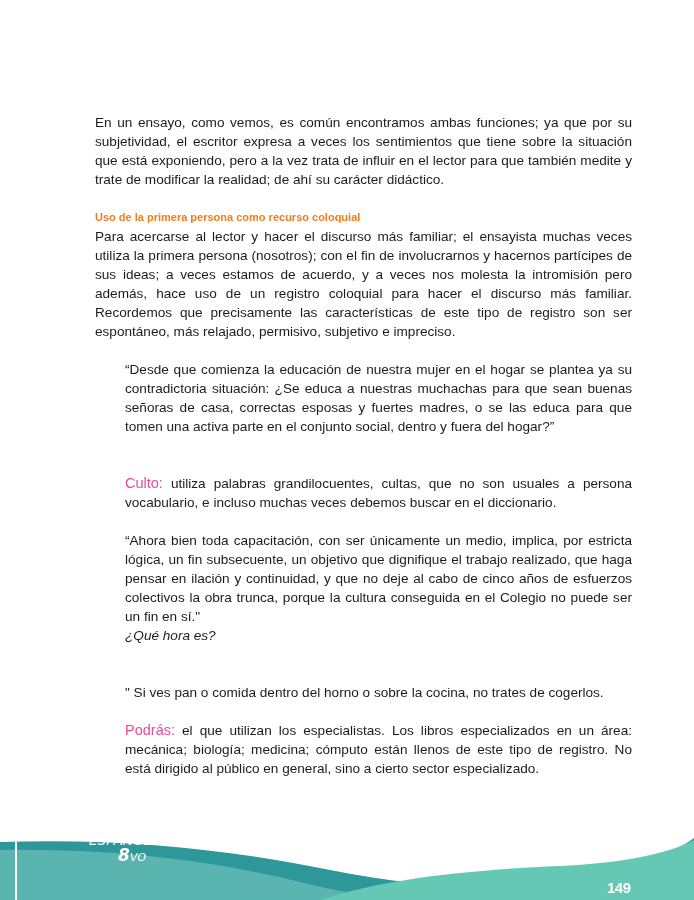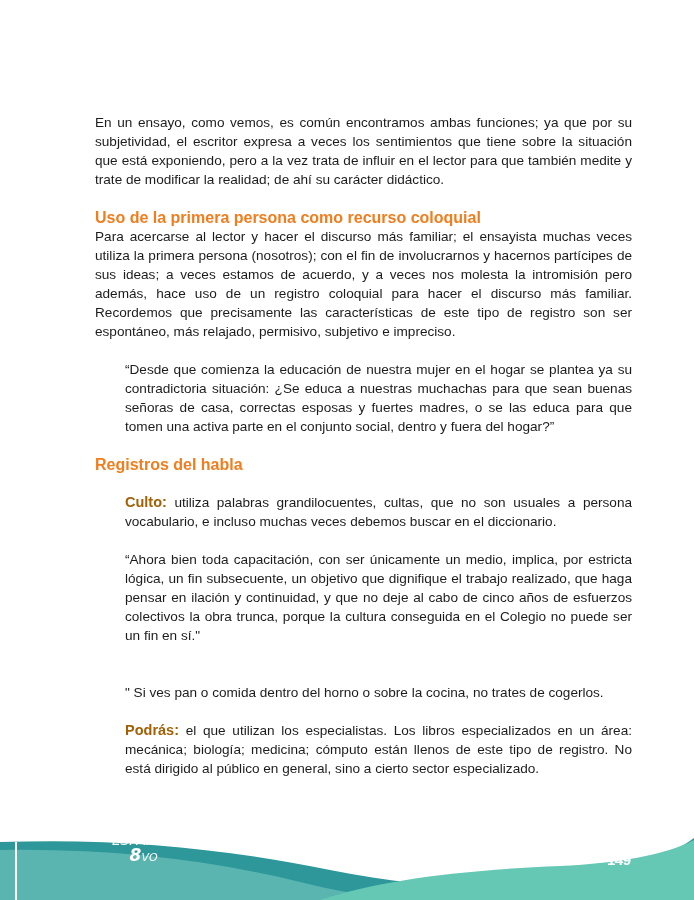--- a/index.html
+++ b/index.html
@@ -25,30 +25,30 @@
       margin-top: 39px;
     }
     p {
       margin: 0;
       text-align: justify;
     }
     .gap { height: 19px; }
     .heading-orange {
       color: #f07d1e;
       font-weight: bold;
-      font-size: 16px;
+      font-size: 11px;
     }
     .indent {
       margin-left: 30px;
       width: 507px;
     }
     .indent p { text-align: justify; }
     .term-green {
-      color: #a16207;
-      font-weight: bold;
+      color: #ec4899;
+      font-weight: normal;
       font-size: 14.5px;
     }
     .right-italic {
       text-align: right;
       font-style: italic;
     }
     .no-justify { text-align: left !important; }
 
     .footer {
       position: absolute;
@@ -64,38 +64,37 @@
       top: 833px;
       color: #ffffff;
       font-style: italic;
       font-family: "DejaVu Sans", sans-serif;
       line-height: 15px;
     }
     .brand-title {
       font-size: 14px;
       letter-spacing: -0.3px;
       display: block;
-      margin-left: 23px;
     }
     .brand-grade {
       display: block;
       margin-left: 24px;
       text-align: center;
     }
     .brand-grade-num {
       font-size: 17px;
       font-weight: bold;
     }
     .brand-grade-suf {
       font-size: 11px;
     }
     .page-number {
       position: absolute;
       left: 607px;
-      top: 851px;
+      top: 879px;
       color: #ffffff;
       font-weight: bold;
       font-size: 15px;
       letter-spacing: -0.5px;
     }
   </style>
 </head>
 <body>
 
 <div class="content">
@@ -108,28 +107,28 @@
   <p>Para acercarse al lector y hacer el discurso más familiar; el ensayista muchas veces utiliza la primera persona (nosotros); con el fin de involucrarnos y hacernos partícipes de sus ideas; a veces estamos de acuerdo, y a veces nos molesta la intromisión  pero además, hace uso de un registro coloquial para hacer el discurso más familiar.  Recordemos que precisamente las características de este tipo de registro son ser espontáneo,  más relajado, permisivo, subjetivo e impreciso.</p>
 
   <div class="gap"></div>
 
   <div class="indent">
     <p>“Desde que comienza la educación de nuestra mujer en el hogar se plantea ya su contradictoria situación: ¿Se educa a nuestras muchachas para que sean buenas señoras de casa, correctas esposas y fuertes madres, o se las educa para que tomen una activa parte en el conjunto social, dentro y fuera del hogar?”</p>
   </div>
 
   <div class="gap"></div>
 
-  <div class="heading-orange">Registros del habla</div>
 
   <div class="gap"></div>
 
   <div class="indent">
     <p><span class="term-green">Culto:</span><span> utiliza palabras grandilocuentes, cultas, que no son usuales a persona vocabulario, e incluso muchas veces debemos buscar en el diccionario.</span></p>
     <div class="gap"></div>
     <p>“Ahora bien toda capacitación, con ser únicamente un medio, implica, por estricta lógica, un fin subsecuente, un objetivo que dignifique el trabajo realizado, que haga pensar en ilación y continuidad, y que no deje al cabo de cinco años de esfuerzos colectivos la obra trunca, porque la cultura conseguida en el Colegio no puede ser un fin en sí."</p>
+    <p class="right-italic">¿Qué hora es?</p>
   </div>
 
   <div class="gap"></div>
 
   <div class="indent">
     <div class="gap"></div>
     <p class="no-justify">" Si ves pan o comida dentro del horno o sobre la cocina, no trates de cogerlos.</p>
   </div>
 
   <div class="gap"></div>

